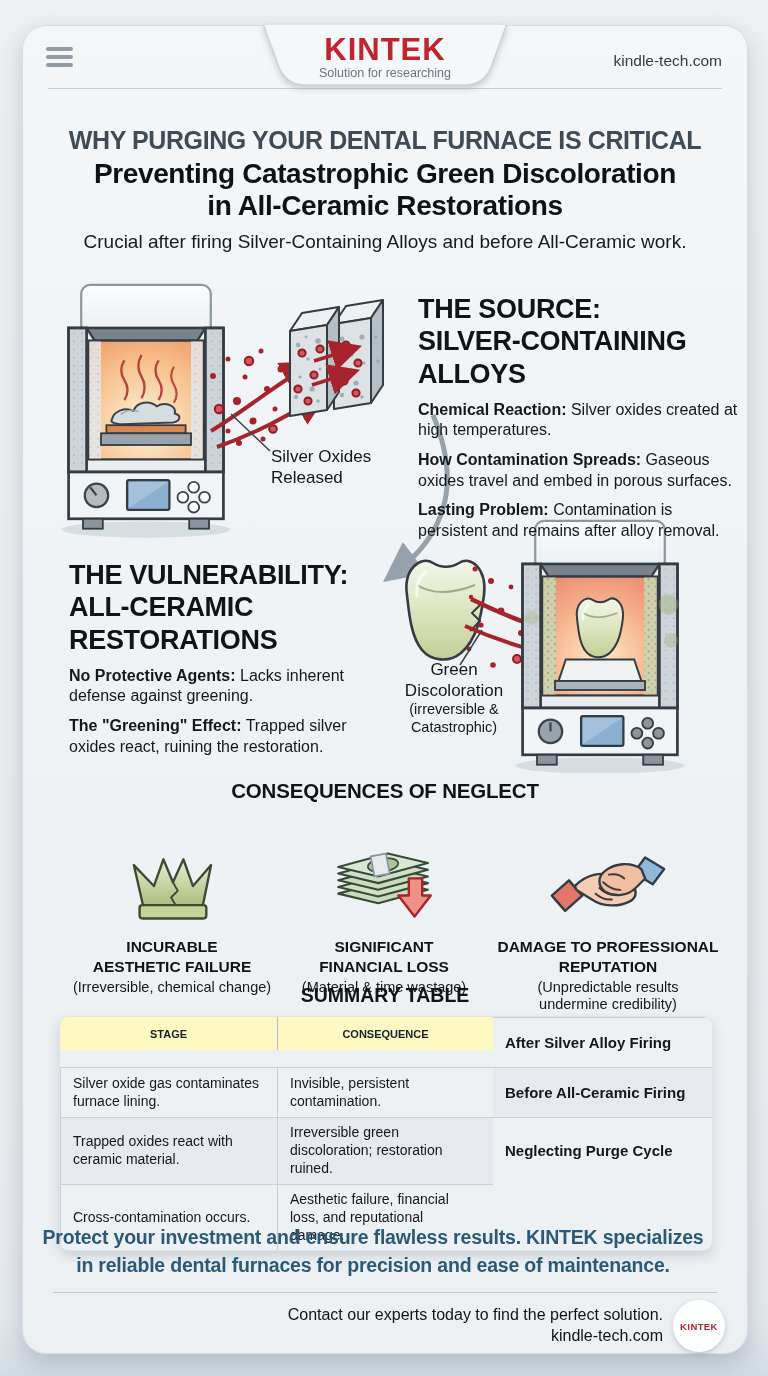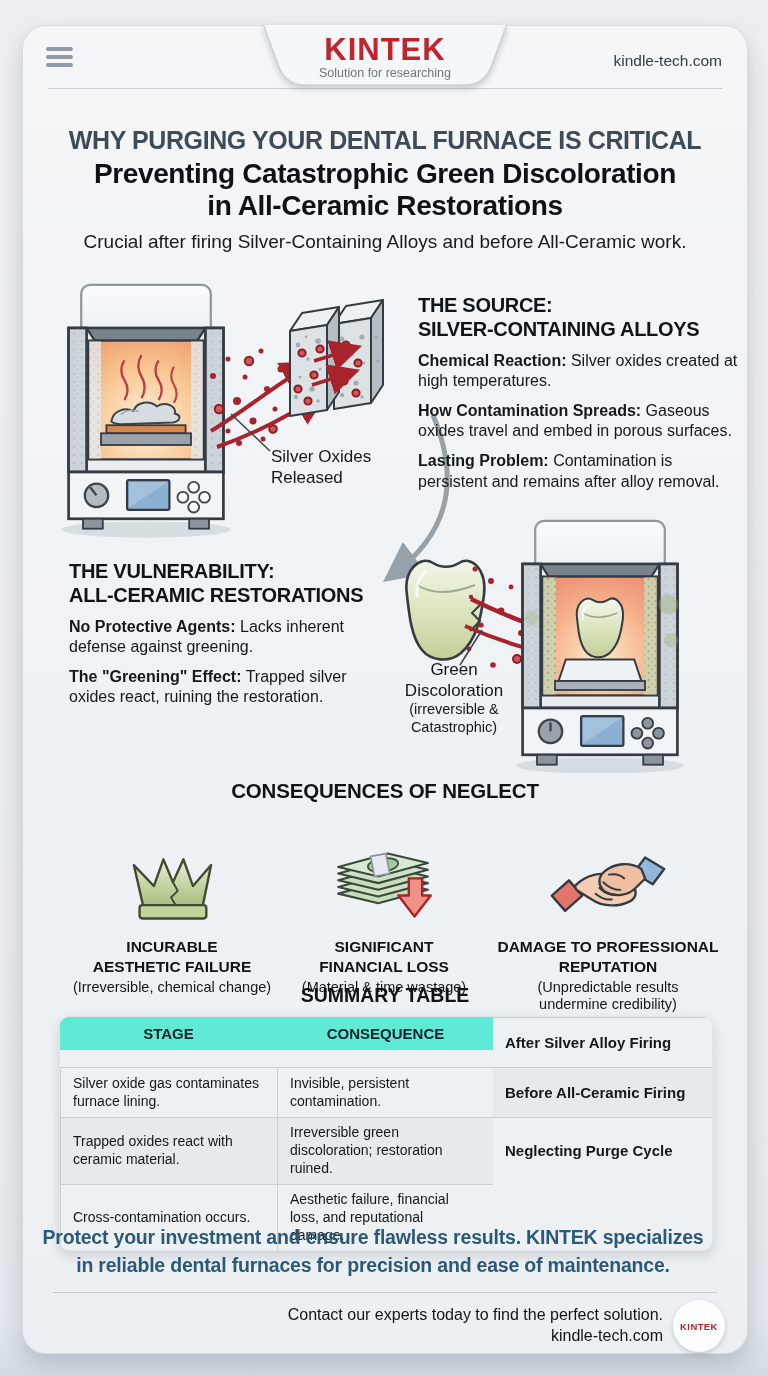--- a/index.html
+++ b/index.html
@@ -24,43 +24,43 @@
   .badge svg{position:absolute;left:0;top:0;}
   .brand{position:absolute;left:0;top:7px;width:100%;text-align:center;font-size:31px;font-weight:800;letter-spacing:1px;color:#c0252e;}
   .tagline{position:absolute;left:0;top:41px;width:100%;text-align:center;font-size:12.5px;color:#6d767e;}
   
   .kicker{left:0;top:100px;width:100%;text-align:center;font-size:25px;font-weight:700;letter-spacing:-0.4px;color:#3f4b57;}
   .main-heading{left:0;top:132px;width:100%;text-align:center;font-size:28px;font-weight:800;line-height:1.16;letter-spacing:-0.4px;color:#0e1216;white-space:pre-line;}
   .subtitle{left:0;top:205px;width:100%;text-align:center;font-size:19px;color:#171b1f;}
   
   .zone{left:0;top:255px;width:724px;height:492px;}
   .zone svg.scene{position:absolute;left:0;top:0;pointer-events:none;}
-  .h-sec{font-weight:800;font-size:20px;line-height:1.2;letter-spacing:-0.3px;color:#0f1418;white-space:pre-line;margin:0 0 10px;}
+  .h-sec{font-weight:800;font-size:27px;line-height:1.2;letter-spacing:-0.3px;color:#0f1418;white-space:pre-line;margin:0 0 10px;}
   .para{font-size:16px;line-height:1.27;color:#14181c;margin:0 0 9.5px;}
   .para b{font-weight:700;}
   .src-text{left:395px;top:12px;width:322px;}
   .vuln-text{left:46px;top:278px;width:308px;}
   .callout{font-size:17px;line-height:1.24;color:#14181c;white-space:pre-line;}
   .silver-label{left:240px;top:165px;margin-left:8px;}
   .green-label{left:356px;top:378px;width:150px;text-align:center;}
   .green-label .small{font-size:14.5px;line-height:1.22;}
   
   .con-h{left:0;top:753px;width:100%;text-align:center;font-size:20.5px;font-weight:800;letter-spacing:-0.2px;color:#0f1418;}
   .con-wrap{left:0;top:814px;width:724px;height:168px;}
   .con-col{position:absolute;text-align:center;}
   .con-col .icon-box{height:88px;display:flex;align-items:flex-end;justify-content:center;}
   .con-title{margin-top:9px;font-size:15.5px;font-weight:700;line-height:1.28;color:#0f1418;white-space:pre-line;}
   .con-note{margin-top:2px;font-size:14.5px;line-height:1.22;color:#14181c;white-space:pre-line;}
   
   .sum-h{left:0;top:958px;width:100%;text-align:center;font-size:19.5px;font-weight:800;color:#0f1418;}
   .tbl{position:absolute;left:36px;top:990px;width:652px;display:grid;grid-template-columns:217px 216px 219px;
        background:#eef1f4;border-radius:10px;overflow:hidden;border:1px solid #dfe4e8;
        box-shadow:0 5px 12px rgba(110,125,140,.28);}
-  .th{background:#5eead4;height:33px;display:flex;align-items:center;justify-content:center;
-      font-weight:700;font-size:15px;color:#17202b;border-left:1px solid #a9c3de;}
+  .th{background:#fef9c3;height:33px;display:flex;align-items:center;justify-content:center;
+      font-weight:700;font-size:11px;color:#17202b;border-left:1px solid #a9c3de;}
   .th.first{border-left:none;}
   .td{min-height:50px;display:flex;align-items:center;padding:6px 12px;box-sizing:border-box;
       font-size:14px;line-height:1.28;color:#14181c;border-top:1px solid #c9cfd5;border-left:1px solid #c9cfd5;background:#eef1f4;}
   .td.first{border-left:none;}
   .td.c1{font-weight:700;font-size:15px;}
   .td.alt{background:#e6eaee;}
   
   .cta{left:0;top:1198px;width:700px;text-align:center;font-size:19.5px;font-weight:700;line-height:1.42;
        letter-spacing:-0.2px;color:#2b5a77;white-space:pre-line;}
   .ftr-line{left:30px;right:30px;top:1266px;height:1px;background:#c3c9cf;}

